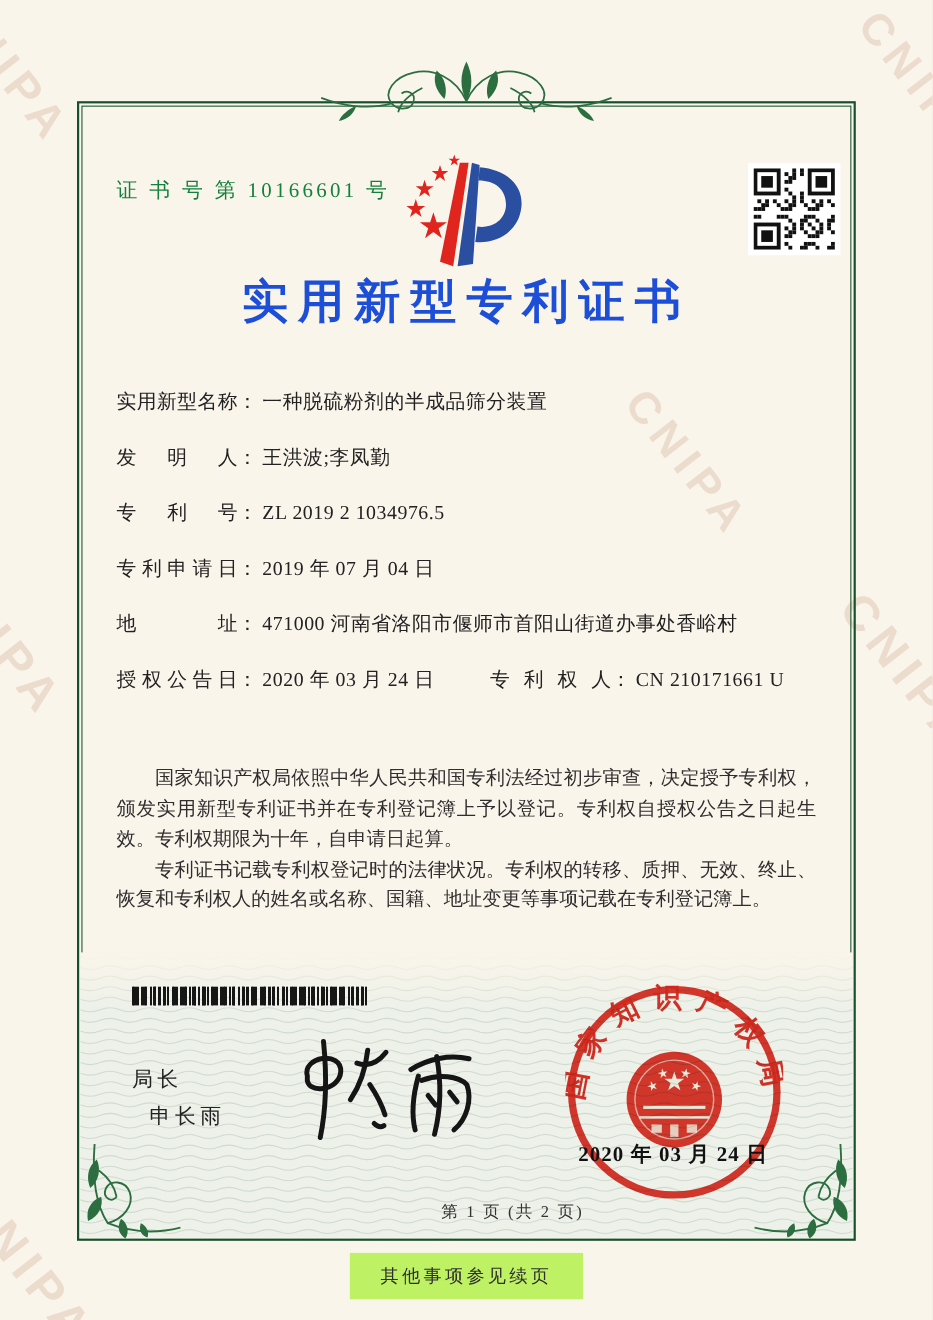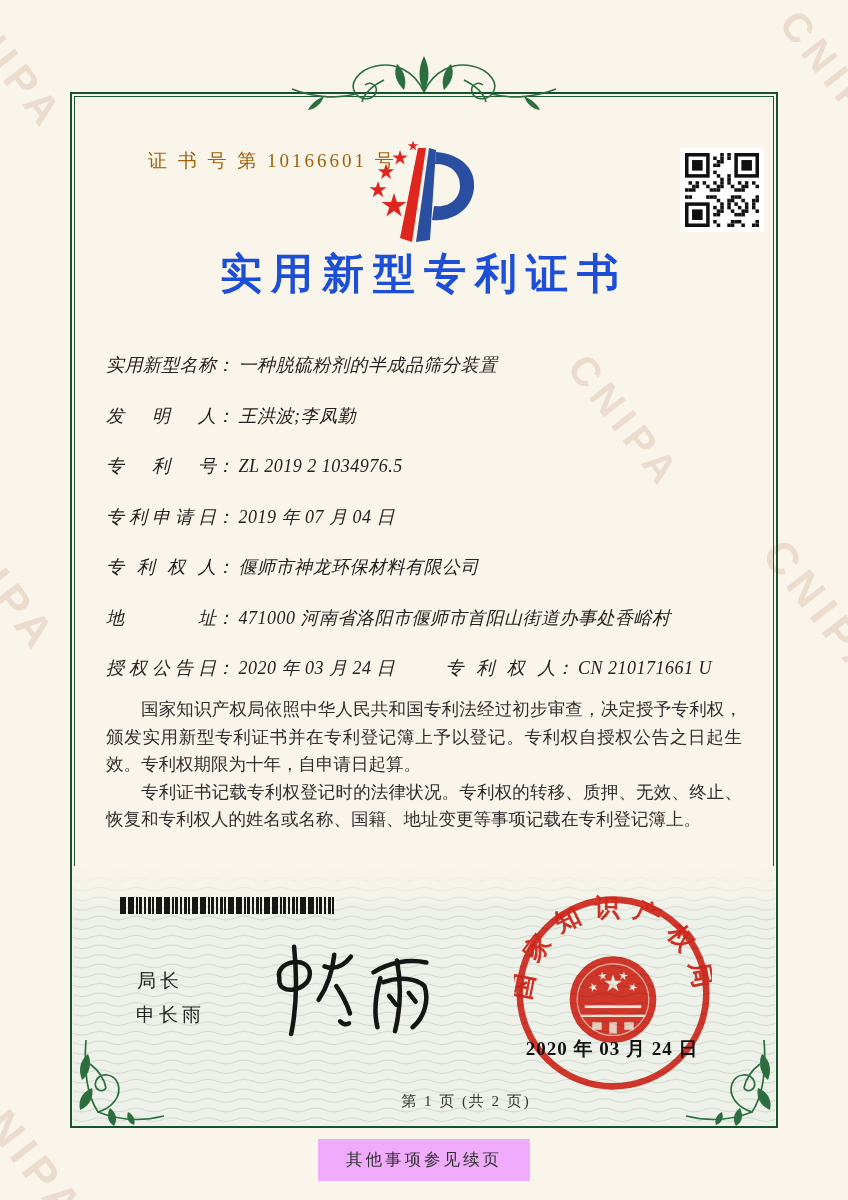--- a/index.html
+++ b/index.html
@@ -54,75 +54,75 @@
     background:linear-gradient(#faf5eb, rgba(250,245,235,0));
   }
   .band svg { display:block; }
   
   .ornament-top { position:absolute; left:264px; top:40px; z-index:4; }
   .corner { position:absolute; z-index:4; }
   .corner.bl { left:76px;  top:1036px; }
   .corner.br { left:682px; top:1036px; transform:scaleX(-1); }
   
   .cert-no {
-    position:absolute; left:106px; top:148px;
-    font-size:19px; letter-spacing:3px; color:#a16207; z-index:5;margin-left:42px;
+    position:absolute; left:106px; top:160px;
+    font-size:19px; letter-spacing:3px; color:#15803d; z-index:5;
   }
   .logo { position:absolute; left:356px; top:134px; z-index:5; }
   .qr {
     position:absolute; left:680px; top:148px;
     width:84px; height:84px; background:#fff; padding:5px; z-index:5;
   }
   .title {
     position:absolute; left:0; top:246px; width:848px;
     text-align:center; font-size:42px; font-weight:bold;
     letter-spacing:9px; color:#1d4ed8; z-index:5;
   }
   
   .fields { position:absolute; left:106px; top:352px; width:640px; z-index:5; }
-  .frow { height:50.5px; font-size:18px; line-height:27px; white-space:nowrap;font-style:italic; }
+  .frow { height:50.5px; font-size:18px; line-height:27px; white-space:nowrap; }
   .flabel {
     display:inline-block; width:110px;
     text-align:justify; text-align-last:justify;
     vertical-align:top;
   }
   .fcolon { display:inline-block; vertical-align:top; }
   .fvalue { display:inline-block; vertical-align:top; letter-spacing:0.5px; }
   .pair2 { display:inline-block; margin-left:46px; }
   
   .paras {
     position:absolute; left:106px; top:696px; width:636px;
     font-size:17.5px; line-height:27.5px; text-align:justify;
-    color:#2e2e2e; z-index:5;
+    color:#2e2e2e; z-index:5;font-family:Liberation Mono, monospace;
   }
   .paras p { text-indent:2em; }
   
   .barcode {
     position:absolute; left:120px; top:897px; width:215px; height:17px;
     background:
       repeating-linear-gradient(90deg,#161616 0 2px,transparent 2px 4px),
       repeating-linear-gradient(90deg,transparent 0 1px,#161616 1px 4px,transparent 4px 9px);
     z-index:6;
   }
-  .signer-title { position:absolute; left:137px; top:968px;  font-size:19px; letter-spacing:4px; z-index:6; }
+  .signer-title { position:absolute; left:120px; top:968px;  font-size:19px; letter-spacing:4px; z-index:6; }
   .signer-name  { position:absolute; left:136px; top:1002px; font-size:19px; letter-spacing:4px; z-index:6; }
   .signature { position:absolute; left:250px; top:938px; z-index:6; }
   .seal { position:absolute; left:514px; top:894px; z-index:6; mix-blend-mode:multiply; }
   .seal-date {
     position:absolute; left:506px; top:1036px; width:212px;
     text-align:center; font-size:19px; font-weight:bold;
     letter-spacing:1px; color:#111; z-index:7;
   }
   .page-num {
     position:absolute; left:70px; top:1092px; width:792px;
     text-align:center; font-size:15px; letter-spacing:2px; color:#333; z-index:6;
   }
   .continuation {
     position:absolute; left:50%; top:1139px; transform:translateX(-50%);
-    background:#f0abfc; padding:10px 28px;
+    background:#bef264; padding:10px 28px;
     font-size:16.5px; letter-spacing:3px; color:#2e2e2e; z-index:6;
     white-space:nowrap;
   }
 </style>
 </head>
 <body>
 
 <div class="page">
 
   <div class="wm wm1">CNIPA</div>
@@ -317,24 +317,20 @@
     </div>
     <div class="frow">
       <span class="flabel">专利号</span><span class="fcolon">：</span>
       <span class="fvalue">ZL 2019 2 1034976.5</span>
     </div>
     <div class="frow">
       <span class="flabel">专利申请日</span><span class="fcolon">：</span>
       <span class="fvalue">2019 年 07 月 04 日</span>
     </div>
     <div class="frow">
-      <span class="flabel">专利权人</span><span class="fcolon">：</span>
-      <span class="fvalue">偃师市神龙环保材料有限公司</span>
-    </div>
-    <div class="frow">
       <span class="flabel">地址</span><span class="fcolon">：</span>
       <span class="fvalue">471000 河南省洛阳市偃师市首阳山街道办事处香峪村</span>
     </div>
     <div class="frow">
       <span class="flabel">授权公告日</span><span class="fcolon">：</span>
       <span class="fvalue">2020 年 03 月 24 日</span>
       <span class="pair2">
         <span class="flabel">专利权人</span><span class="fcolon">：</span>
         <span class="fvalue">CN 210171661 U</span>
       </span>

